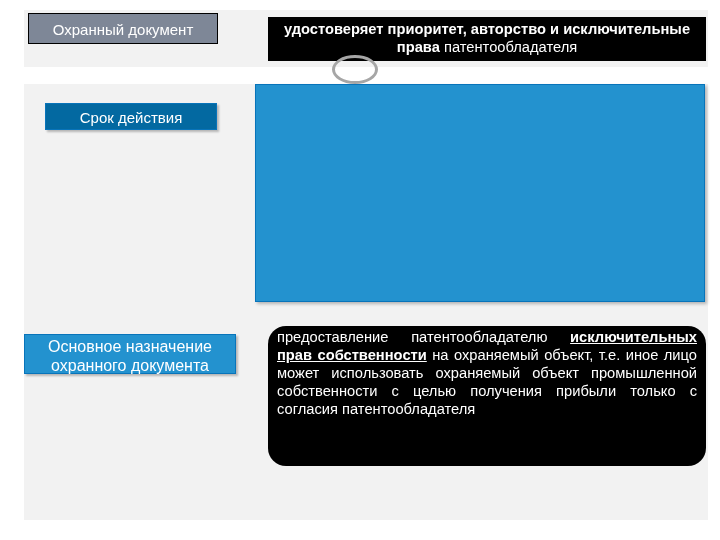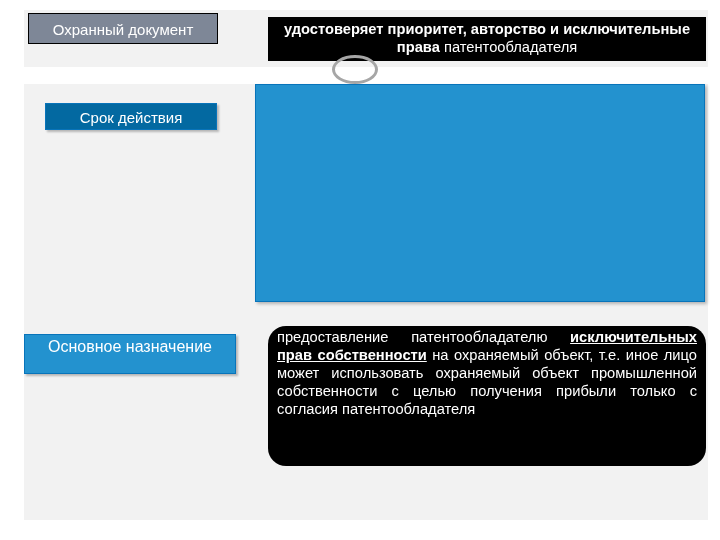--- a/index.html
+++ b/index.html
@@ -111,17 +111,18 @@
   <div class="box box1-desc">
     <span class="b">удостоверяет приоритет, авторство и исключительные права</span><span> патентообладателя</span>
   </div>
   <div class="ring"></div>
 
   <div class="box box2-fill"></div>
   <div class="box box2-label">Срок действия</div>
 
   <div class="box box3-label">
     <span>Основное назначение</span><br>
+    <span>охранного документа</span>
   </div>
   <div class="box box3-desc">
     <span>предоставление патентообладателю </span><span class="u">исключительных прав собственности</span><span> на охраняемый объект, т.е. иное лицо может использовать охраняемый объект промышленной собственности с целью получения прибыли только с согласия патентообладателя</span>
   </div>
 </div>
 
 </body></html>

